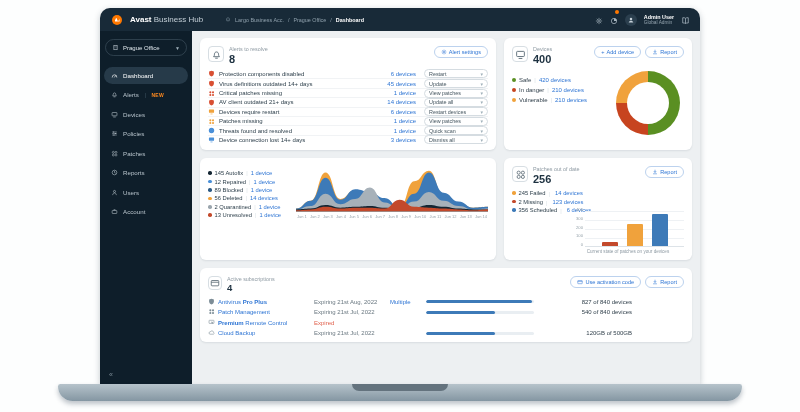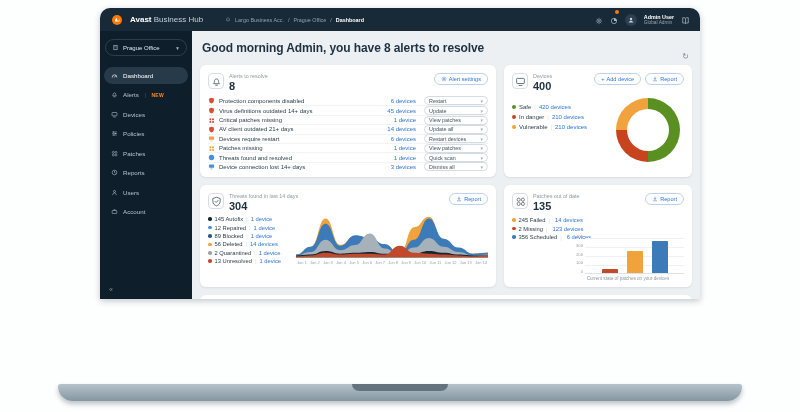--- a/index.html
+++ b/index.html
@@ -1,20 +1,20 @@
 <!DOCTYPE html>
 <html><head>
 <meta charset="utf-8">
 <style>
   * { margin:0; padding:0; box-sizing:border-box; font-family:"Liberation Sans", sans-serif; }
   html,body { width:800px; height:412px; background:#fdfefe; overflow:hidden; }
   .stage { position:relative; width:800px; height:412px; }
 
   
-  .screen { position:absolute; left:100px; top:8px; width:600px; height:291px;
+  .screen { position:absolute; left:100px; top:8px; width:600px; height:376px;
             background:#e5e5e5; border-radius:10px 10px 0 0; overflow:hidden;
             display:flex; flex-direction:column; box-shadow:0 2px 6px rgba(20,40,60,.25); }
   .base  { position:absolute; left:58px; top:384px; width:684px; height:17px;
            background:linear-gradient(#b6c3cb, #8496a2); border-radius:3px 3px 18px 18px;
            box-shadow:0 3px 5px rgba(20,40,60,.28); }
   .notch { position:absolute; left:50%; transform:translateX(-50%); top:0; width:96px; height:7px;
            background:#64737e; border-radius:0 0 9px 9px; }
 
   
   .topbar { height:23px; flex:none; background:#182a38; display:flex; align-items:center;
@@ -252,21 +252,20 @@
                 <path d="M4.8 4.2V3h2.4v1.2" fill="none" stroke="currentColor" stroke-width="1"></path>
               </svg>
               <span>Account</span>
 
    </div>
           </div>
         <div class="collapse">«</div>
       </div>
 
       <div class="main">
-        <h1>Good morning Admin, you have 8 alerts to resolve</h1>
         <span class="refresh">↻</span>
 
         <div class="grid">
 
           <div class="card c-alerts">
             <div class="chead">
               <span class="icobox" id="alerts-hicon">
                   <svg width="11" height="11" viewBox="0 0 12 12" style="color:#5b6b76">
                     <path d="M2.8 8.4h6.4C8.5 7.7 8.2 6.8 8.2 5.6c0-1.5-1-2.4-2.2-2.4S3.8 4.1 3.8 5.6c0 1.2-.3 2.1-1 2.8z" fill="none" stroke="currentColor" stroke-width="1" stroke-linejoin="round"></path>
                     <path d="M5 10h2" stroke="currentColor" stroke-width="1" stroke-linecap="round"></path>
@@ -428,41 +427,20 @@
      <span>Vulnerable</span>
                     <i class="pipe">|</i>
      <a>210 devices</a>
    </div>
                 </div>
               <div class="donut" id="donut" style="background: conic-gradient(rgb(90, 143, 34) 0%, rgb(90, 143, 34) 50%, rgb(199, 68, 31) 50%, rgb(199, 68, 31) 75%, rgb(240, 162, 60) 75%, rgb(240, 162, 60) 100%);"></div>
             </div>
           </div>
 
           <div class="card c-threats">
-            <div class="chead">
-              <span class="icobox" id="thr-hicon">
-                  <svg width="11" height="11" viewBox="0 0 12 12" style="color:#5b6b76">
-                    <path d="M6 1.3 10 2.8v3.1c0 2.6-1.8 4-4 4.9-2.2-.9-4-2.3-4-4.9V2.8z" fill="none" stroke="currentColor" stroke-width="1" stroke-linejoin="round"></path>
-                    <path d="M4.4 5.9 5.6 7.1l2.1-2.3" fill="none" stroke="currentColor" stroke-width="1" stroke-linecap="round"></path>
-                  </svg>
-                </span>
-              <span>
-                <div class="ctitle">Threats found in last 14 days</div>
-                <div class="ccount">304</div>
-              </span>
-              <span class="cbtns">
-                <span class="btn">
-                    <span class="dl-ic"><svg width="6" height="6" viewBox="0 0 12 12" style="color:#2e75d4">
-                        <path d="M6 2.2v4.4M4.1 4.8 6 6.7l1.9-1.9" fill="none" stroke="currentColor" stroke-width="1.1" stroke-linecap="round" stroke-linejoin="round"></path>
-                        <path d="M2.9 9.6h6.2" stroke="currentColor" stroke-width="1.1" stroke-linecap="round"></path>
-                      </svg></span>
-                    <span>Report</span>
-                  </span>
-              </span>
-            </div>
             <div class="tbody">
               <div class="tlegend" id="thr-legend">
                   <div class="tleg">
      <i style="background:#142633"></i>
      <span>145 Autofix</span>
                     <i class="pipe" style="width:auto;height:auto;border-radius:0;background:none">|</i>
      <a>1 device</a>
    </div>
                   <div class="tleg">
      <i style="background:#4a90d9"></i>
@@ -528,21 +506,21 @@
               <span class="icobox" id="pat-hicon">
                   <svg width="11" height="11" viewBox="0 0 12 12" style="color:#5b6b76">
                     <circle cx="4" cy="4" r="1.7" fill="none" stroke="currentColor" stroke-width="0.9"></circle>
                     <circle cx="8.6" cy="4" r="1.7" fill="none" stroke="currentColor" stroke-width="0.9"></circle>
                     <circle cx="4" cy="8.6" r="1.7" fill="none" stroke="currentColor" stroke-width="0.9"></circle>
                     <circle cx="8.6" cy="8.6" r="1.7" fill="none" stroke="currentColor" stroke-width="0.9"></circle>
                   </svg>
                 </span>
               <span>
                 <div class="ctitle">Patches out of date</div>
-                <div class="ccount">135</div>
+                <div class="ccount">256</div>
               </span>
               <span class="cbtns">
                 <span class="btn">
                     <span class="dl-ic"><svg width="6" height="6" viewBox="0 0 12 12" style="color:#2e75d4">
                         <path d="M6 2.2v4.4M4.1 4.8 6 6.7l1.9-1.9" fill="none" stroke="currentColor" stroke-width="1.1" stroke-linecap="round" stroke-linejoin="round"></path>
                         <path d="M2.9 9.6h6.2" stroke="currentColor" stroke-width="1.1" stroke-linecap="round"></path>
                       </svg></span>
                     <span>Report</span>
                   </span>
               </span>

